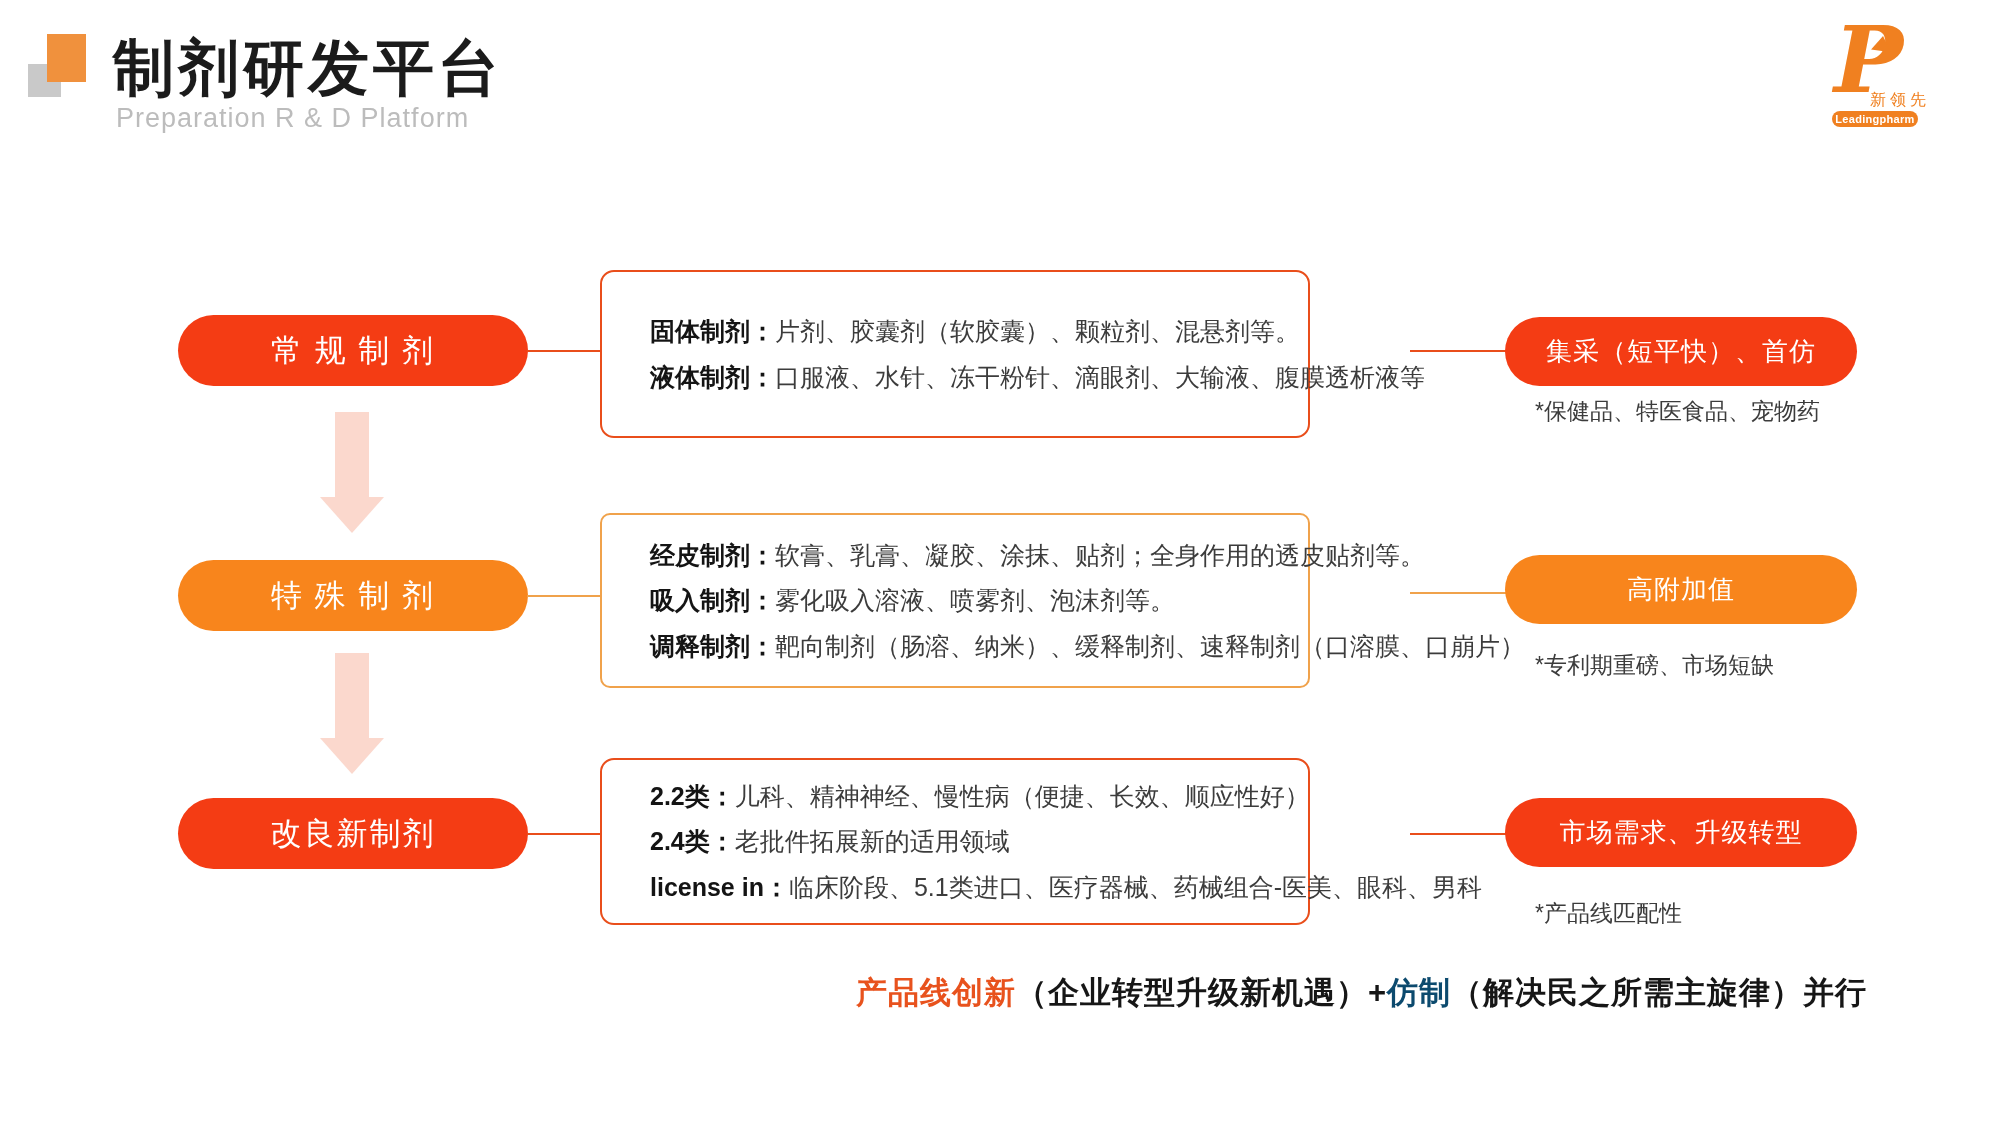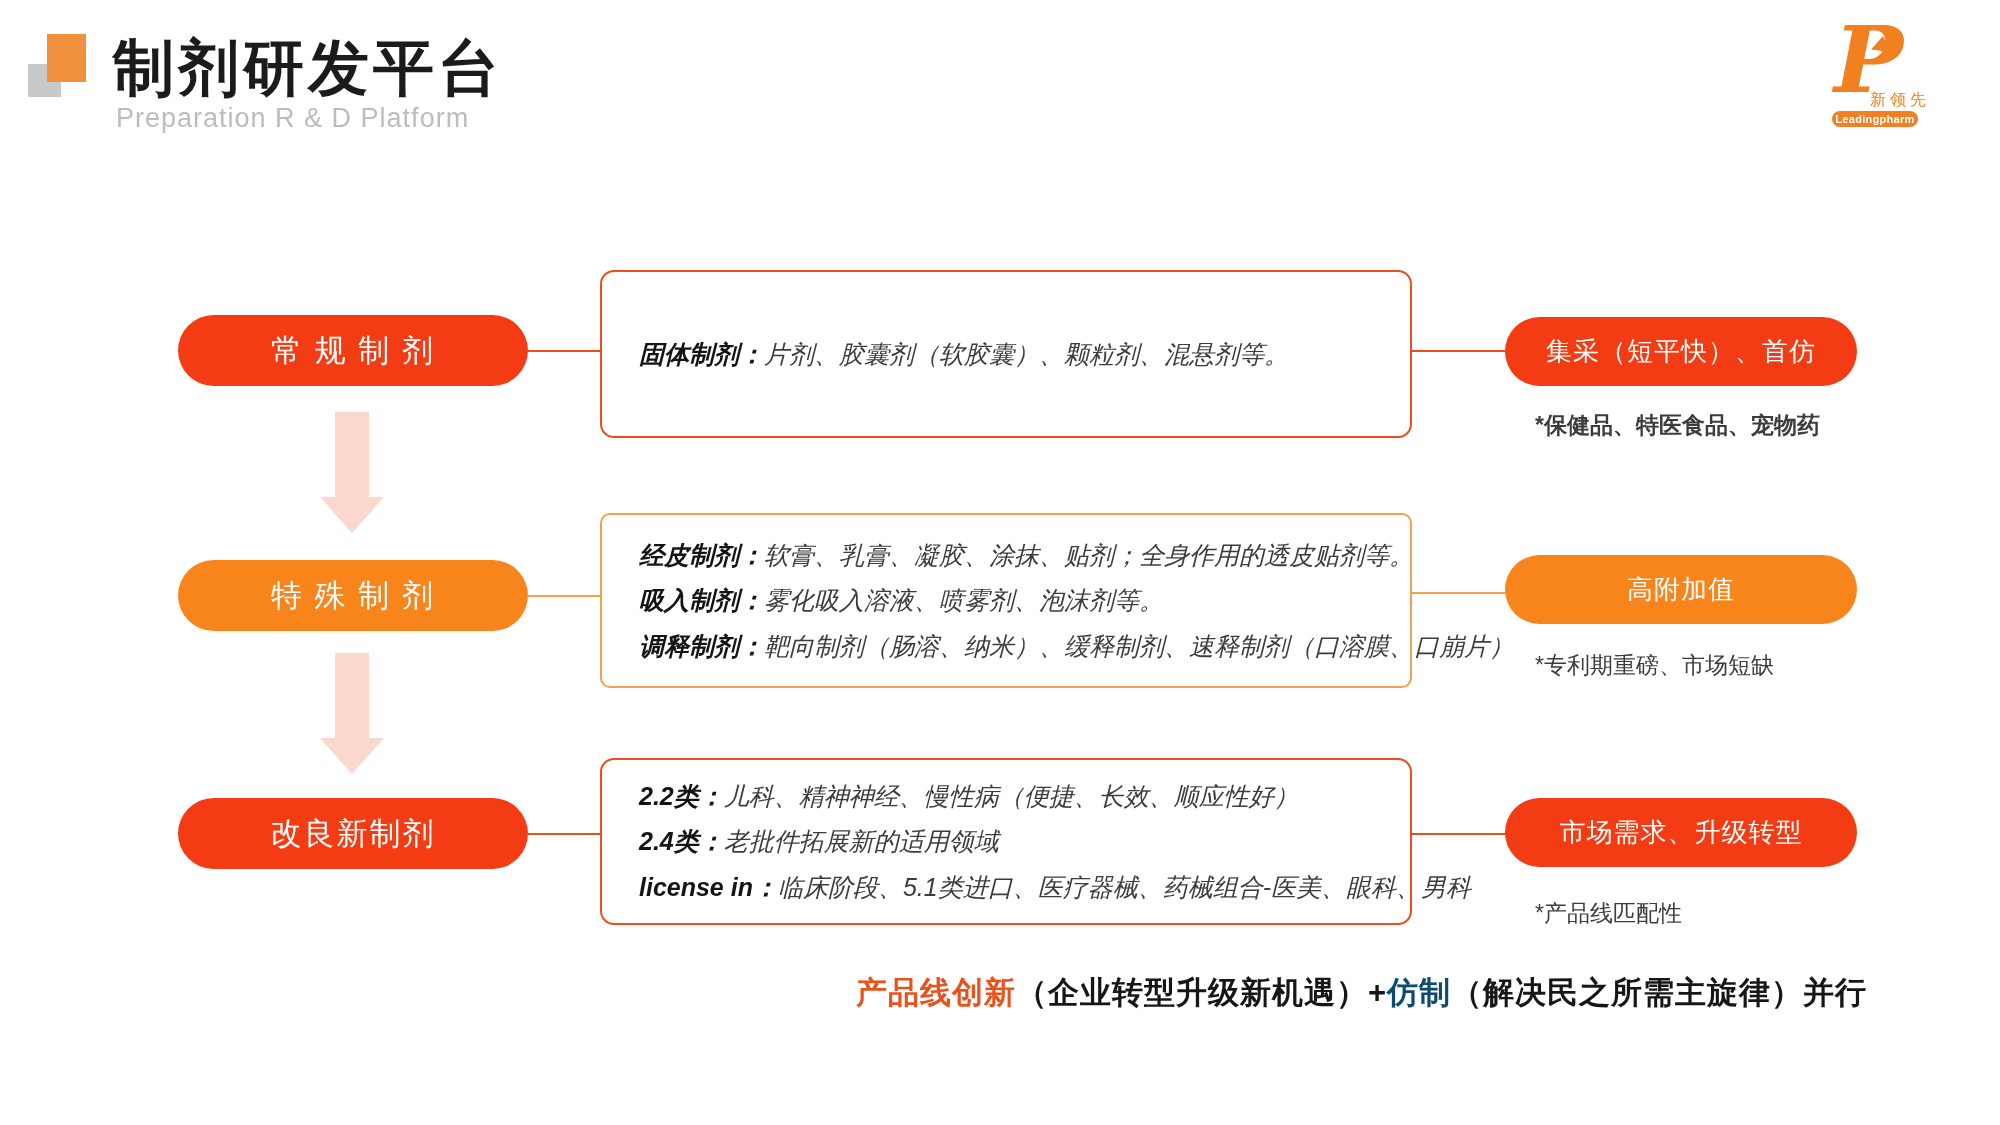--- a/index.html
+++ b/index.html
@@ -22,22 +22,22 @@
   .logo-cn{position:absolute;left:38px;top:60px;font-size:16px;font-weight:normal;color:#f08020;letter-spacing:4px;white-space:nowrap;}
   .logo-en{position:absolute;left:0;top:81px;width:86px;height:16px;background:#f08020;border-radius:8px;
           color:#ffffff;font-size:11px;font-weight:bold;display:flex;align-items:center;justify-content:center;letter-spacing:.3px;}
   
   .pill{position:absolute;display:flex;align-items:center;justify-content:center;color:#ffffff;font-weight:normal;border-radius:38px;}
   .pill-left{left:178px;width:350px;height:71px;font-size:31px;letter-spacing:2px;}
   .pill-right{left:1505px;width:352px;height:69px;font-size:26px;letter-spacing:1px;}
   .bg-red{background:#f43c14;}
   .bg-orange{background:#f8851c;}
   
-  .info-box{position:absolute;left:600px;width:812px;border:2px solid;border-radius:14px;background:#ffffff;
-            box-sizing:border-box;display:flex;flex-direction:column;justify-content:center;gap:13px;padding-left:37px;padding-right:18px;font-style:italic;}
+  .info-box{position:absolute;left:600px;width:710px;border:2px solid;border-radius:14px;background:#ffffff;
+            box-sizing:border-box;display:flex;flex-direction:column;justify-content:center;gap:13px;padding-left:48px;padding-right:18px;}
   .border-red{border-color:#e94e1b;}
   .border-orange{border-color:#f0a24b;border-radius:10px;}
   .box-line{font-size:25px;color:#3c3c3c;line-height:1.3;white-space:nowrap;}
   .box-label{font-weight:bold;color:#141414;}
   
   .conn{position:absolute;height:2px;}
   .conn-red{background:#e94e1b;}
   .conn-orange{background:#f0a24b;}
   
   .flow-arrow{position:absolute;left:320px;width:64px;}
@@ -60,24 +60,25 @@
   <span class="logo-p">P</span>
   <span class="logo-arrow"></span>
   <span class="logo-cn">新领先</span>
   <span class="logo-en">Leadingpharm</span>
 </div>
 
 <div class="pill pill-left bg-red" style="top:315px;">常 规 制 剂</div>
 <div class="conn conn-red" style="left:527px;top:350px;width:74px;"></div>
 <div class="info-box border-red" style="top:270px;height:168px;">
   <div class="box-line"><span class="box-label">固体制剂：</span><span>片剂、胶囊剂（软胶囊）、颗粒剂、混悬剂等。</span></div>
+  <div class="box-line"><span class="box-label">液体制剂：</span><span>口服液、水针、冻干粉针、滴眼剂、大输液、腹膜透析液等</span></div>
 </div>
 <div class="conn conn-red" style="left:1410px;top:350px;width:96px;"></div>
 <div class="pill pill-right bg-red" style="top:317px;">集采（短平快）、首仿</div>
-<div class="note" style="top:410px;font-weight:bold;">*保健品、特医食品、宠物药</div>
+<div class="note" style="top:396px;">*保健品、特医食品、宠物药</div>
 
 <div class="flow-arrow" style="top:412px;">
   <div class="arrow-bar"></div>
   <div class="arrow-head"></div>
 </div>
 
 <div class="pill pill-left bg-orange" style="top:560px;">特 殊 制 剂</div>
 <div class="conn conn-orange" style="left:527px;top:595px;width:74px;"></div>
 <div class="info-box border-orange" style="top:513px;height:175px;">
   <div class="box-line"><span class="box-label">经皮制剂：</span><span>软膏、乳膏、凝胶、涂抹、贴剂；全身作用的透皮贴剂等。</span></div>

